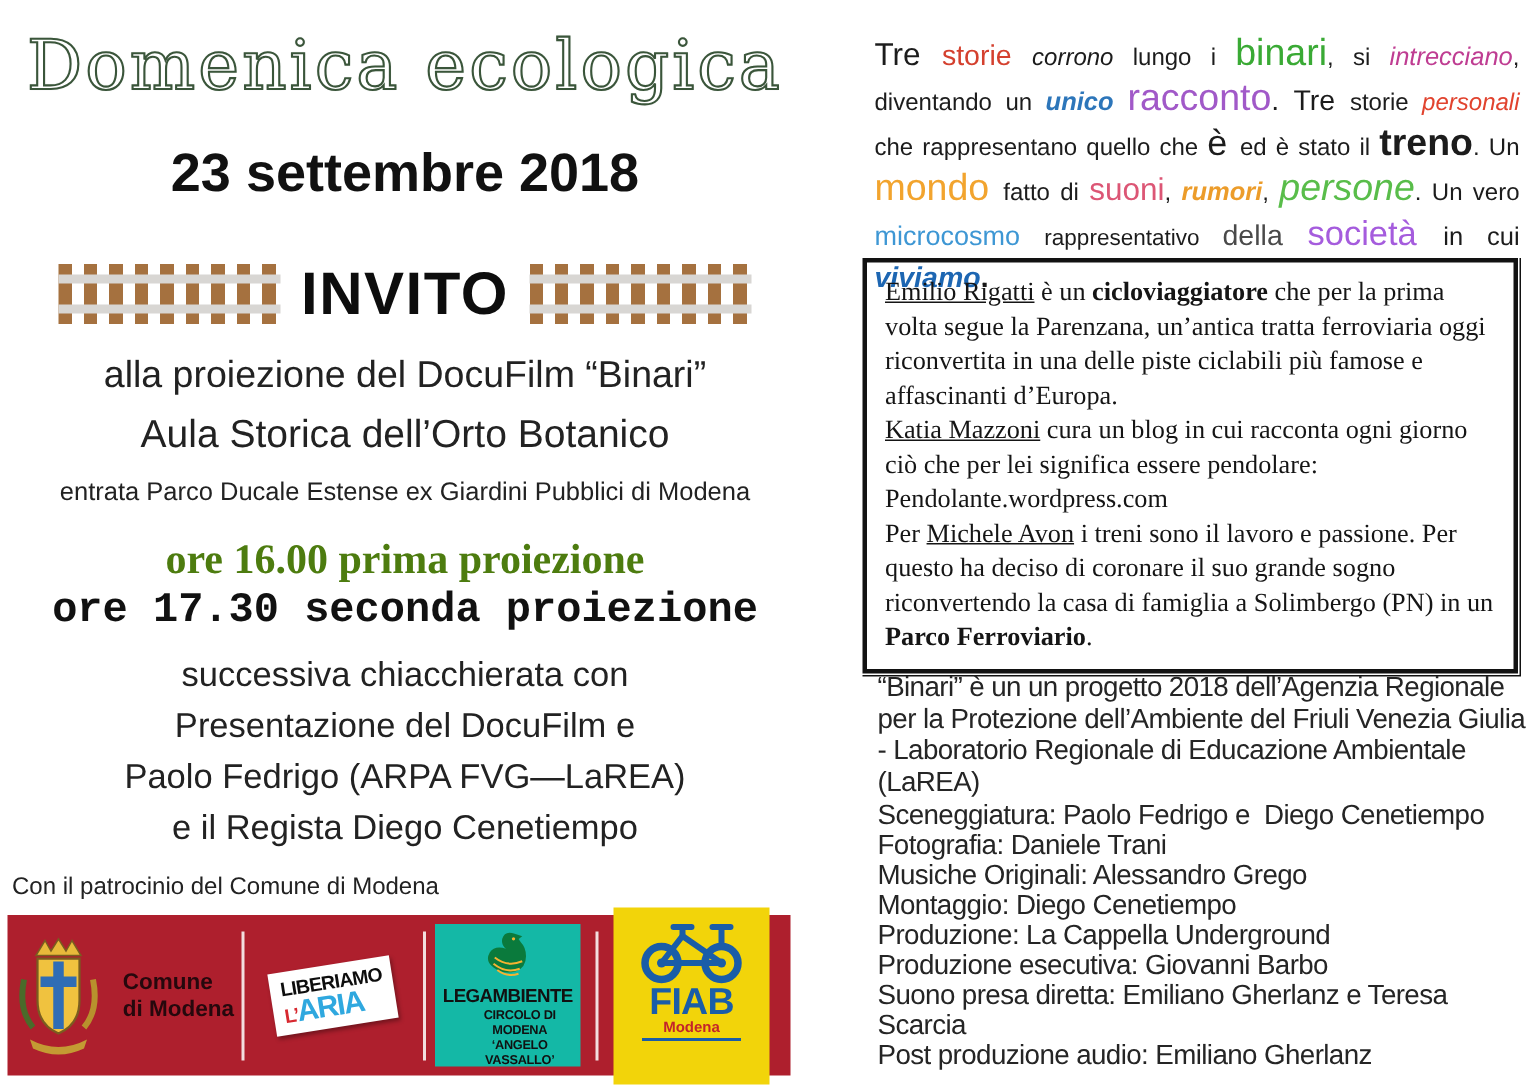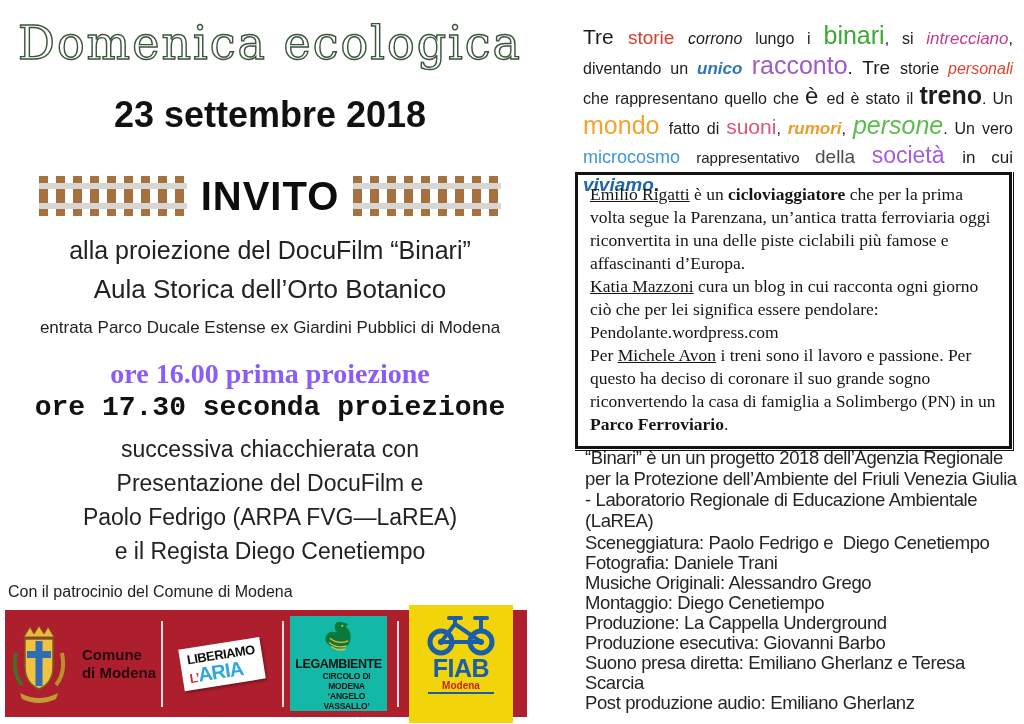--- a/index.html
+++ b/index.html
@@ -31,21 +31,21 @@
   .track { position:relative; width:148px; height:40px;
     background:repeating-linear-gradient(90deg,#a5713f 0 9px,transparent 9px 17px);
   }
   .track .rail { position:absolute; left:0; width:100%; height:6px; background:#d8d6d3; }
   .rail.top { top:7px; } .rail.bot { bottom:7px; }
 
   .ev-line1 { position:absolute; top:236px; left:0; width:540px; text-align:center; font-size:25px; color:#222; }
   .ev-line2 { position:absolute; top:274px; left:0; width:540px; text-align:center; font-size:26px; color:#222; }
   .ev-line3 { position:absolute; top:318px; left:0; width:540px; text-align:center; font-size:17px; color:#222; }
   .time1 { position:absolute; top:358px; left:0; width:540px; text-align:center;
-    font-family:"Liberation Serif", serif; font-size:28px; font-weight:700; color:#8b5cf6; }
+    font-family:"Liberation Serif", serif; font-size:28px; font-weight:700; color:#4d7c0f; }
   .time2 { position:absolute; top:392px; left:0; width:540px; text-align:center;
     font-family:Liberation Mono, monospace; font-size:28px; font-weight:700; color:#111; }
   .pres-block { position:absolute; top:432px; left:0; width:540px; text-align:center;
     font-size:23px; line-height:34px; color:#222; }
   .patrocinio { position:absolute; top:583px; left:8px; font-size:16px; color:#222; }
 
   
   .banner {
     position:absolute; top:610px; left:5px; width:522px; height:107px;
     background:#ae1f2d; display:flex; align-items:center;

